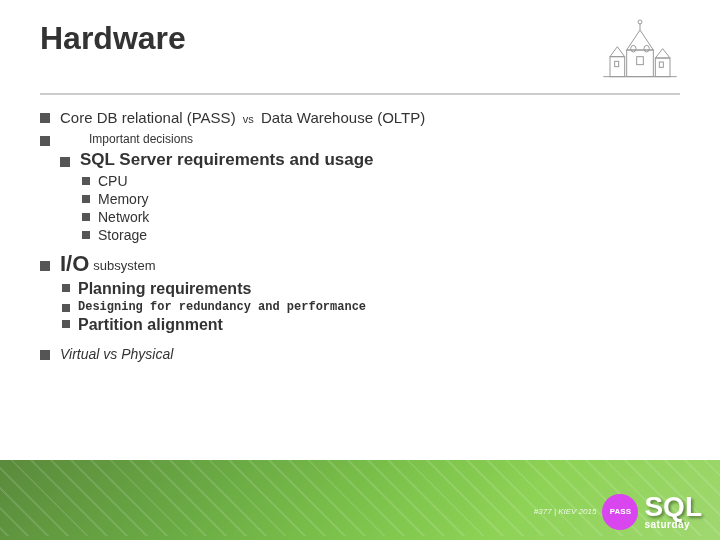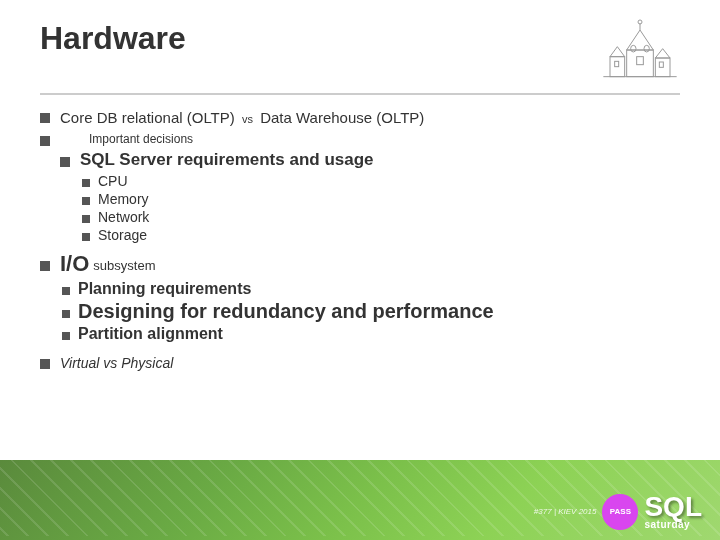--- a/index.html
+++ b/index.html
@@ -78,21 +78,21 @@
       width: 8px;
       height: 8px;
       background: #555;
       margin-right: 8px;
       margin-top: 4px;
       flex-shrink: 0;
     }
 
     .sub-sub-item {
       display: flex;
-      align-items: center;
+      align-items: flex-start;
       margin-bottom: 2px;
       font-size: 13px;
       color: #333;
     }
 
     .io-subsystem-small {
       font-size: 13px;
       font-weight: normal;
       margin-left: 4px;
       vertical-align: middle;
@@ -198,21 +198,21 @@
 
         <line x1="5" y1="90" x2="115" y2="90" stroke="#888"></line>
       </svg>
     </div>
 
     <div class="divider"></div>
 
     <div class="bullet-item">
       <span class="bullet-square"></span>
       <span>
-        <span>Core DB relational (OLTP)</span>
+        <span>Core DB relational (PASS)</span>
         <span style="font-size:11px; margin: 0 3px;">vs</span>
         <span>Data Warehouse (OLTP)</span>
       </span>
     </div>
 
     <div class="bullet-item" style="align-items:flex-start; flex-direction:column;">
       <div style="display:flex; align-items:flex-start;">
         <span class="bullet-square"></span>
         <span style="font-size:12px;margin-left:29px;">Important decisions</span>
       </div>
@@ -251,21 +251,21 @@
           <span>I/O</span><span class="io-subsystem-small">subsystem</span>
         </span>
       </div>
       <div style="margin-left: 22px; margin-top:3px;">
         <div class="sub-sub-item">
           <span class="bullet-square-small"></span>
           <span style="font-size:16px; font-weight:bold;">Planning requirements</span>
         </div>
         <div class="sub-sub-item">
           <span class="bullet-square-small"></span>
-          <span style="font-size:20px; font-weight:bold;">Designing for redundancy and performance</span>
+          <span style="font-size:12px; font-weight:bold;font-family:Liberation Mono, monospace;">Designing for redundancy and performance</span>
         </div>
         <div class="sub-sub-item">
           <span class="bullet-square-small"></span>
           <span style="font-size:16px; font-weight:bold;">Partition alignment</span>
         </div>
       </div>
     </div>
 
     <div class="bullet-item" style="margin-top:10px;">
       <span class="bullet-square"></span>

